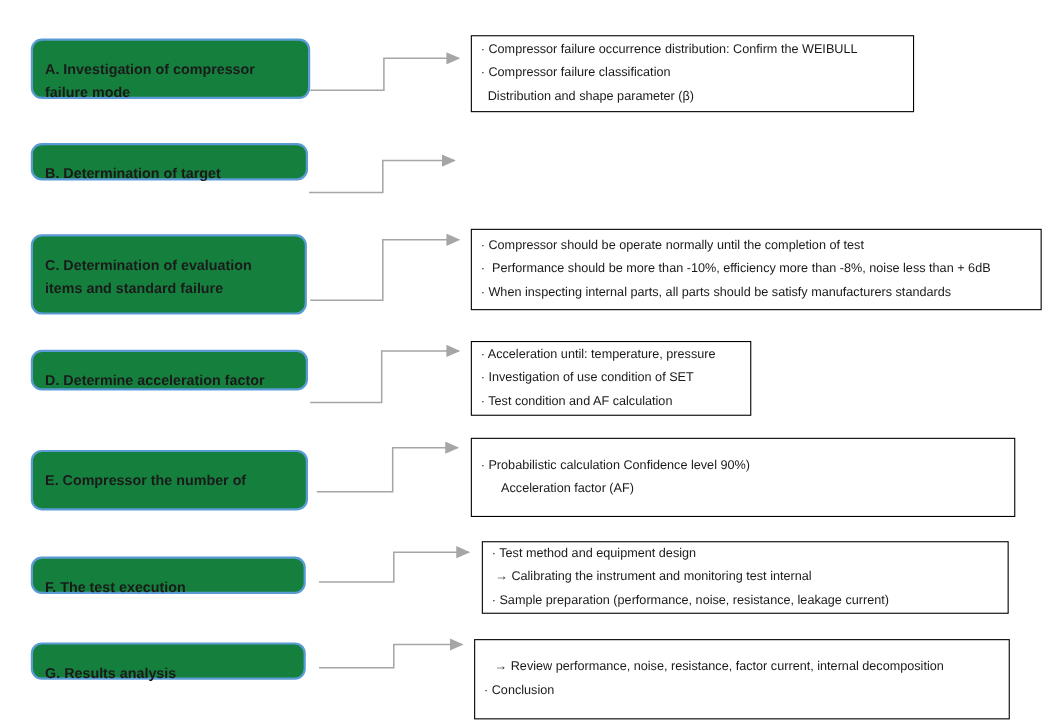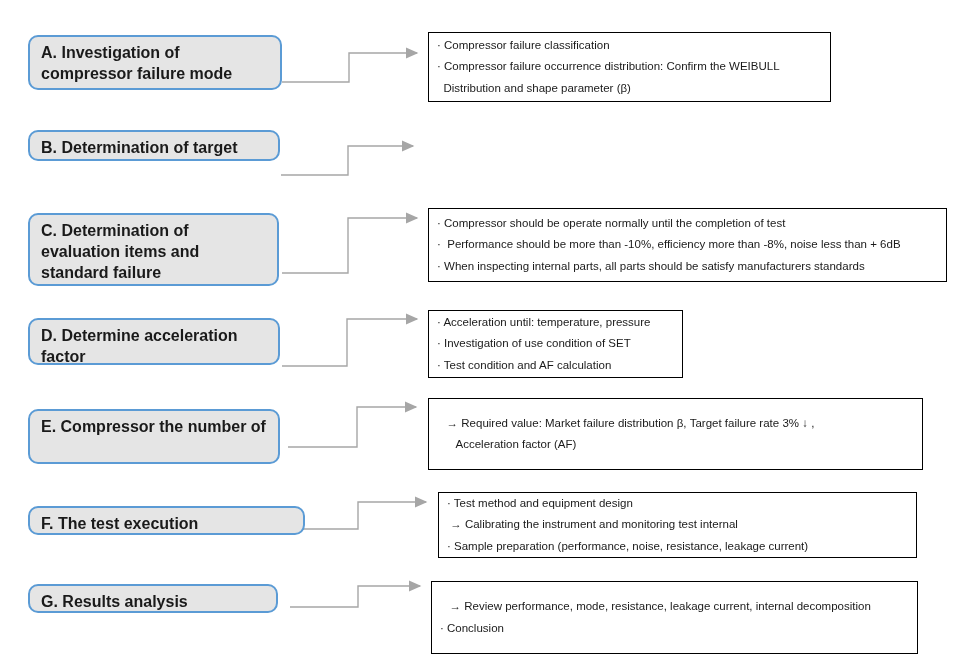--- a/index.html
+++ b/index.html
@@ -9,23 +9,23 @@
     background:var(--background,#fff);
     font-family:"Liberation Sans","DejaVu Sans",sans-serif;
     overflow:hidden;
   }
   .connectors{position:absolute;left:0;top:0;width:955px;height:660px;}
   .connectors polyline{fill:none;stroke:var(--connector,#a6a6a6);stroke-width:1.4;}
   #arrowhead path{fill:var(--connector,#a6a6a6);}
   .lbox{
     position:absolute;box-sizing:border-box;
     border:2px solid var(--step-border,#5b9bd5);
-    border-radius:10px;background:#e5e5e5;
-    padding:5px 11px;
-    font-weight:bold;font-size:16px;line-height:21px;
+    border-radius:10px;background:#15803d;
+    padding:15px 11px;
+    font-weight:bold;font-size:13px;line-height:21px;
     color:var(--text,#1a1a1a);
   }
   .rbox{
     position:absolute;box-sizing:border-box;
     border:1px solid var(--detail-border,#000);
     background:#fff;
     display:flex;flex-direction:column;justify-content:center;
     padding:2px 8px;
     font-size:11.5px;line-height:21.3px;
     color:var(--text,#1a1a1a);
@@ -49,65 +49,65 @@
     <polyline points="282,366 347,366 347,319 417,319" marker-end="url(#arrowhead)"></polyline>
     <polyline points="288,447 357,447 357,407 416,407" marker-end="url(#arrowhead)"></polyline>
     <polyline points="290,529 358,529 358,502 426,502" marker-end="url(#arrowhead)"></polyline>
     <polyline points="290,607 358,607 358,586 420,586" marker-end="url(#arrowhead)"></polyline>
   </svg>
 
   <div class="lbox" style="left:28px;top:35px;width:254px;height:55px">
     <span>A. Investigation of compressor failure mode</span>
   </div>
   <div class="rbox" style="left:428px;top:32px;width:403px;height:70px">
+    <div class="line">· Compressor failure occurrence distribution: Confirm the WEIBULL</div>
     <div class="line">· Compressor failure classification</div>
-    <div class="line">· Compressor failure occurrence distribution: Confirm the WEIBULL</div>
     <div class="line">  Distribution and shape parameter (β)</div>
   </div>
 
   <div class="lbox" style="left:28px;top:130px;width:252px;height:31px">
     <span>B. Determination of target</span>
   </div>
 
   <div class="lbox" style="left:28px;top:213px;width:251px;height:73px">
     <span>C. Determination of evaluation items and standard failure</span>
   </div>
   <div class="rbox" style="left:428px;top:208px;width:519px;height:74px">
     <div class="line">· Compressor should be operate normally until the completion of test</div>
     <div class="line">·  Performance should be more than -10%, efficiency more than -8%, noise less than + 6dB</div>
     <div class="line">· When inspecting internal parts, all parts should be satisfy manufacturers standards</div>
   </div>
 
-  <div class="lbox" style="left:28px;top:318px;width:252px;height:47px">
+  <div class="lbox" style="left:28px;top:318px;width:252px;height:37px">
     <span>D. Determine acceleration factor</span>
   </div>
   <div class="rbox" style="left:428px;top:310px;width:255px;height:68px">
     <div class="line">· Acceleration until: temperature, pressure</div>
     <div class="line">· Investigation of use condition of SET</div>
     <div class="line">· Test condition and AF calculation</div>
   </div>
 
   <div class="lbox" style="left:28px;top:409px;width:252px;height:55px">
     <span>E. Compressor the number of</span>
   </div>
   <div class="rbox" style="left:428px;top:398px;width:495px;height:72px">
-    <div class="line">   → Required value: Market failure distribution β, Target failure rate 3% ↓ ,</div>
+    <div class="line">· Probabilistic calculation Confidence level 90%)</div>
     <div class="line">      Acceleration factor (AF)</div>
   </div>
 
-  <div class="lbox" style="left:28px;top:506px;width:277px;height:29px">
+  <div class="lbox" style="left:28px;top:506px;width:250px;height:29px">
     <span>F. The test execution</span>
   </div>
   <div class="rbox" style="left:438px;top:492px;width:479px;height:66px">
     <div class="line">· Test method and equipment design</div>
     <div class="line"> → Calibrating the instrument and monitoring test internal</div>
     <div class="line">· Sample preparation (performance, noise, resistance, leakage current)</div>
   </div>
 
   <div class="lbox" style="left:28px;top:584px;width:250px;height:29px">
     <span>G. Results analysis</span>
   </div>
   <div class="rbox" style="left:431px;top:581px;width:487px;height:73px">
-    <div class="line">   → Review performance, mode, resistance, leakage current, internal decomposition</div>
+    <div class="line">   → Review performance, noise, resistance, factor current, internal decomposition</div>
     <div class="line">· Conclusion</div>
   </div>
 
 </div>
 
 </body></html>

